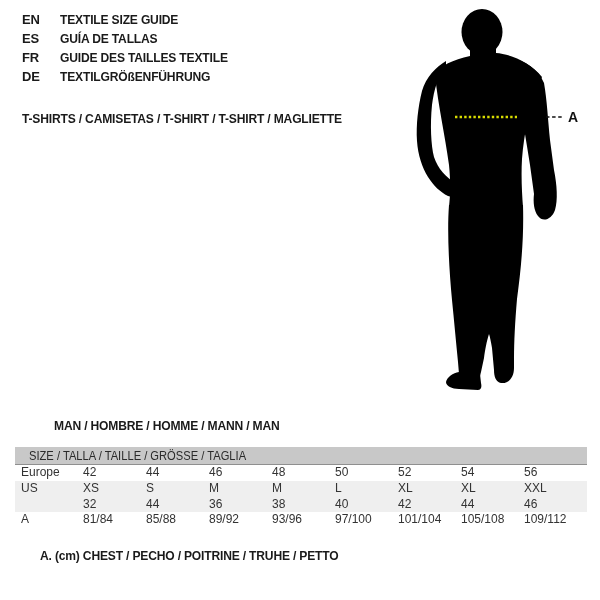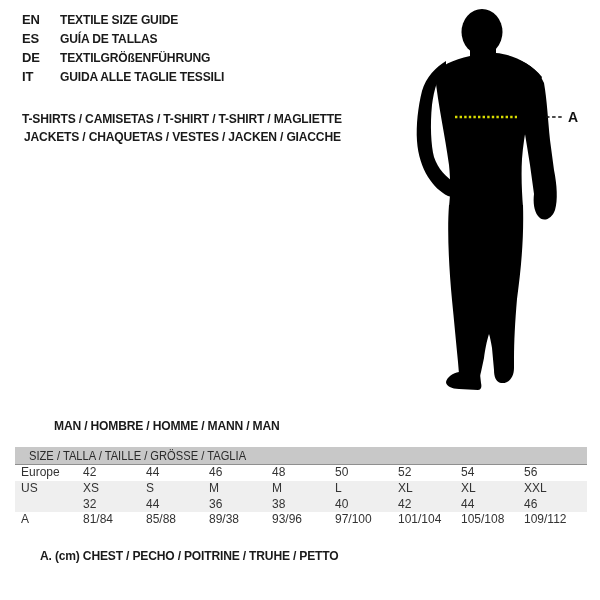--- a/index.html
+++ b/index.html
@@ -16,21 +16,21 @@
   .cond { display: inline-block; transform: scaleX(0.93); transform-origin: 0 50%; white-space: nowrap; }
 
   
   .langs { position: absolute; left: 22px; top: 10px; }
   .lang-row { display: flex; height: 19px; line-height: 19px; font-size: 13px; font-weight: bold; }
   .lang-code { width: 38px; flex: 0 0 38px; letter-spacing: -0.2px; }
   .lang-label { letter-spacing: -0.2px; }
 
   
   .cats { position: absolute; left: 22px; top: 110px; }
-  .cat-line { height: 17.5px; line-height: 17.5px; font-size: 13px; font-weight: bold; letter-spacing: -0.2px; text-align: center; }
+  .cat-line { height: 17.5px; line-height: 17.5px; font-size: 13px; font-weight: bold; letter-spacing: -0.2px; }
 
   
   .figure { position: absolute; left: 408px; top: 4px; width: 190px; height: 392px; }
   .figure text { font-family: "Liberation Sans", sans-serif; }
 
   
   .section-title { position: absolute; left: 22px; top: 418px; font-size: 13px; font-weight: bold; letter-spacing: -0.2px; padding-left: 32px; }
 
   
   .size-table {
@@ -61,32 +61,31 @@
   <div class="langs">
     <div class="lang-row">
       <span class="lang-code">EN</span>
       <span class="lang-label cond">TEXTILE SIZE GUIDE</span>
     </div>
     <div class="lang-row">
       <span class="lang-code">ES</span>
       <span class="lang-label cond">GUÍA DE TALLAS</span>
     </div>
     <div class="lang-row">
+      <span class="lang-code">FR</span>
+      <span class="lang-label cond">GUIDE DES TAILLES TEXTILE</span>
+    </div>
+    <div class="lang-row">
       <span class="lang-code">DE</span>
       <span class="lang-label cond">TEXTILGRÖßENFÜHRUNG</span>
-    </div>
-    <div class="lang-row">
-      <span class="lang-code">IT</span>
-      <span class="lang-label cond">GUIDA ALLE TAGLIE TESSILI</span>
     </div>
   </div>
 
   <div class="cats">
     <div class="cat-line"><span class="cond">T-SHIRTS / CAMISETAS / T-SHIRT / T-SHIRT / MAGLIETTE</span></div>
-    <div class="cat-line"><span class="cond">JACKETS / CHAQUETAS / VESTES / JACKEN / GIACCHE</span></div>
   </div>
 
   <svg class="figure" viewBox="0 0 190 392" aria-hidden="true">
     <g fill="#000000">
       <ellipse cx="74" cy="28" rx="20.5" ry="23"></ellipse>
       <path d="M62,34 L62,52 C45,56 32,61 27,71 C30,101 37,131 41,161 C43,181 42,193 41,203
            L115,203 C114,190 113,172 114,155 C116,130 122,96 134,73 C122,58 102,50 88,49 L88,34 Z"></path>
       <path d="M100,53 C118,57 130,65 136,79 C139,96 140,116 142,136 L146,166 C149,181 150,196 147,206
            C144,215 135,219 130,212 C126,207 125,198 126,190 L122,161 C118,136 114,111 110,89
            C108,76 104,61 100,53 Z"></path>
@@ -155,21 +154,21 @@
         <td>38</td>
         <td>40</td>
         <td>42</td>
         <td>44</td>
         <td>46</td>
       </tr>
       <tr>
         <th class="rl">A</th>
         <td>81/84</td>
         <td>85/88</td>
-        <td>89/38</td>
+        <td>89/92</td>
         <td>93/96</td>
         <td>97/100</td>
         <td>101/104</td>
         <td>105/108</td>
         <td>109/112</td>
       </tr>
     </tbody>
   </table>
 
   <div class="footnote"><span class="cond">A. (cm) CHEST / PECHO / POITRINE / TRUHE / PETTO</span></div>

